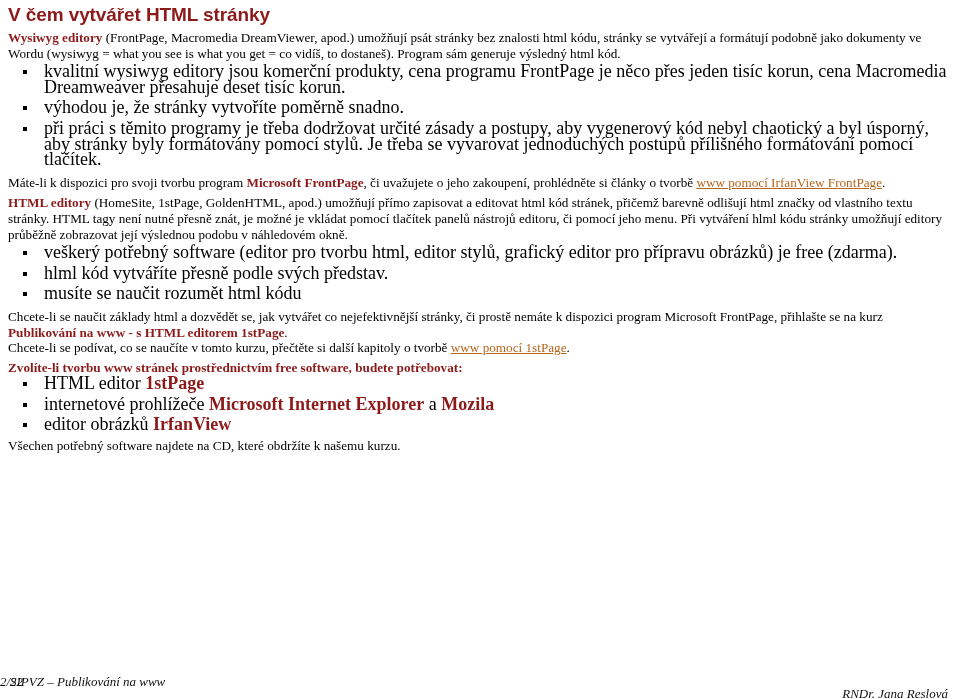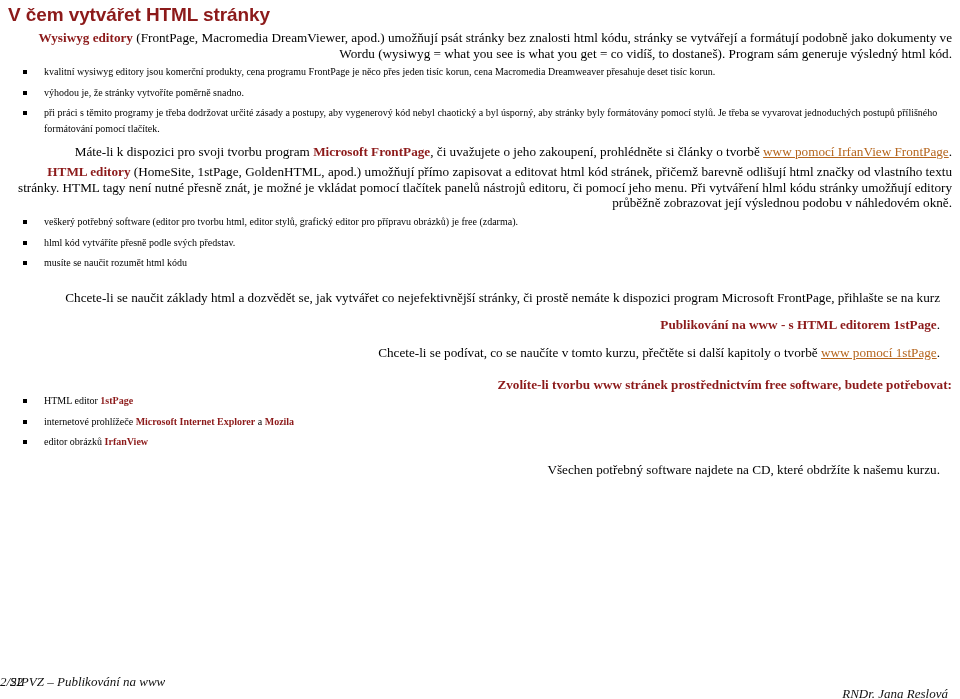--- a/index.html
+++ b/index.html
@@ -37,41 +37,41 @@
     letter-spacing: -0.1px;
   }
 
   .body-block {
     font-size: 13.2px;
     line-height: 15.6px;
   }
 
   p.para {
     margin: 0 0 1px 0;
-    text-align: right;
+    text-align: left;
   }
 
   p.para.tight {
-    margin: 12px;
+    margin: 0;
   }
 
   .spacer-sm { height: 4px; }
   .spacer-xs { height: 2px; }
 
   ul.bullets {
     list-style: none;
     margin: 0;
     padding: 0;
   }
 
   ul.bullets > li {
     position: relative;
     padding-left: 36px;
     margin: 0 0 2px 0;
-    font-size: 10px;
+    font-size: 18px;
     line-height: 15.6px;
   }
 
   ul.bullets > li::before {
     content: "";
     position: absolute;
     left: 15px;
     top: 6px;
     width: 4px;
     height: 4px;

